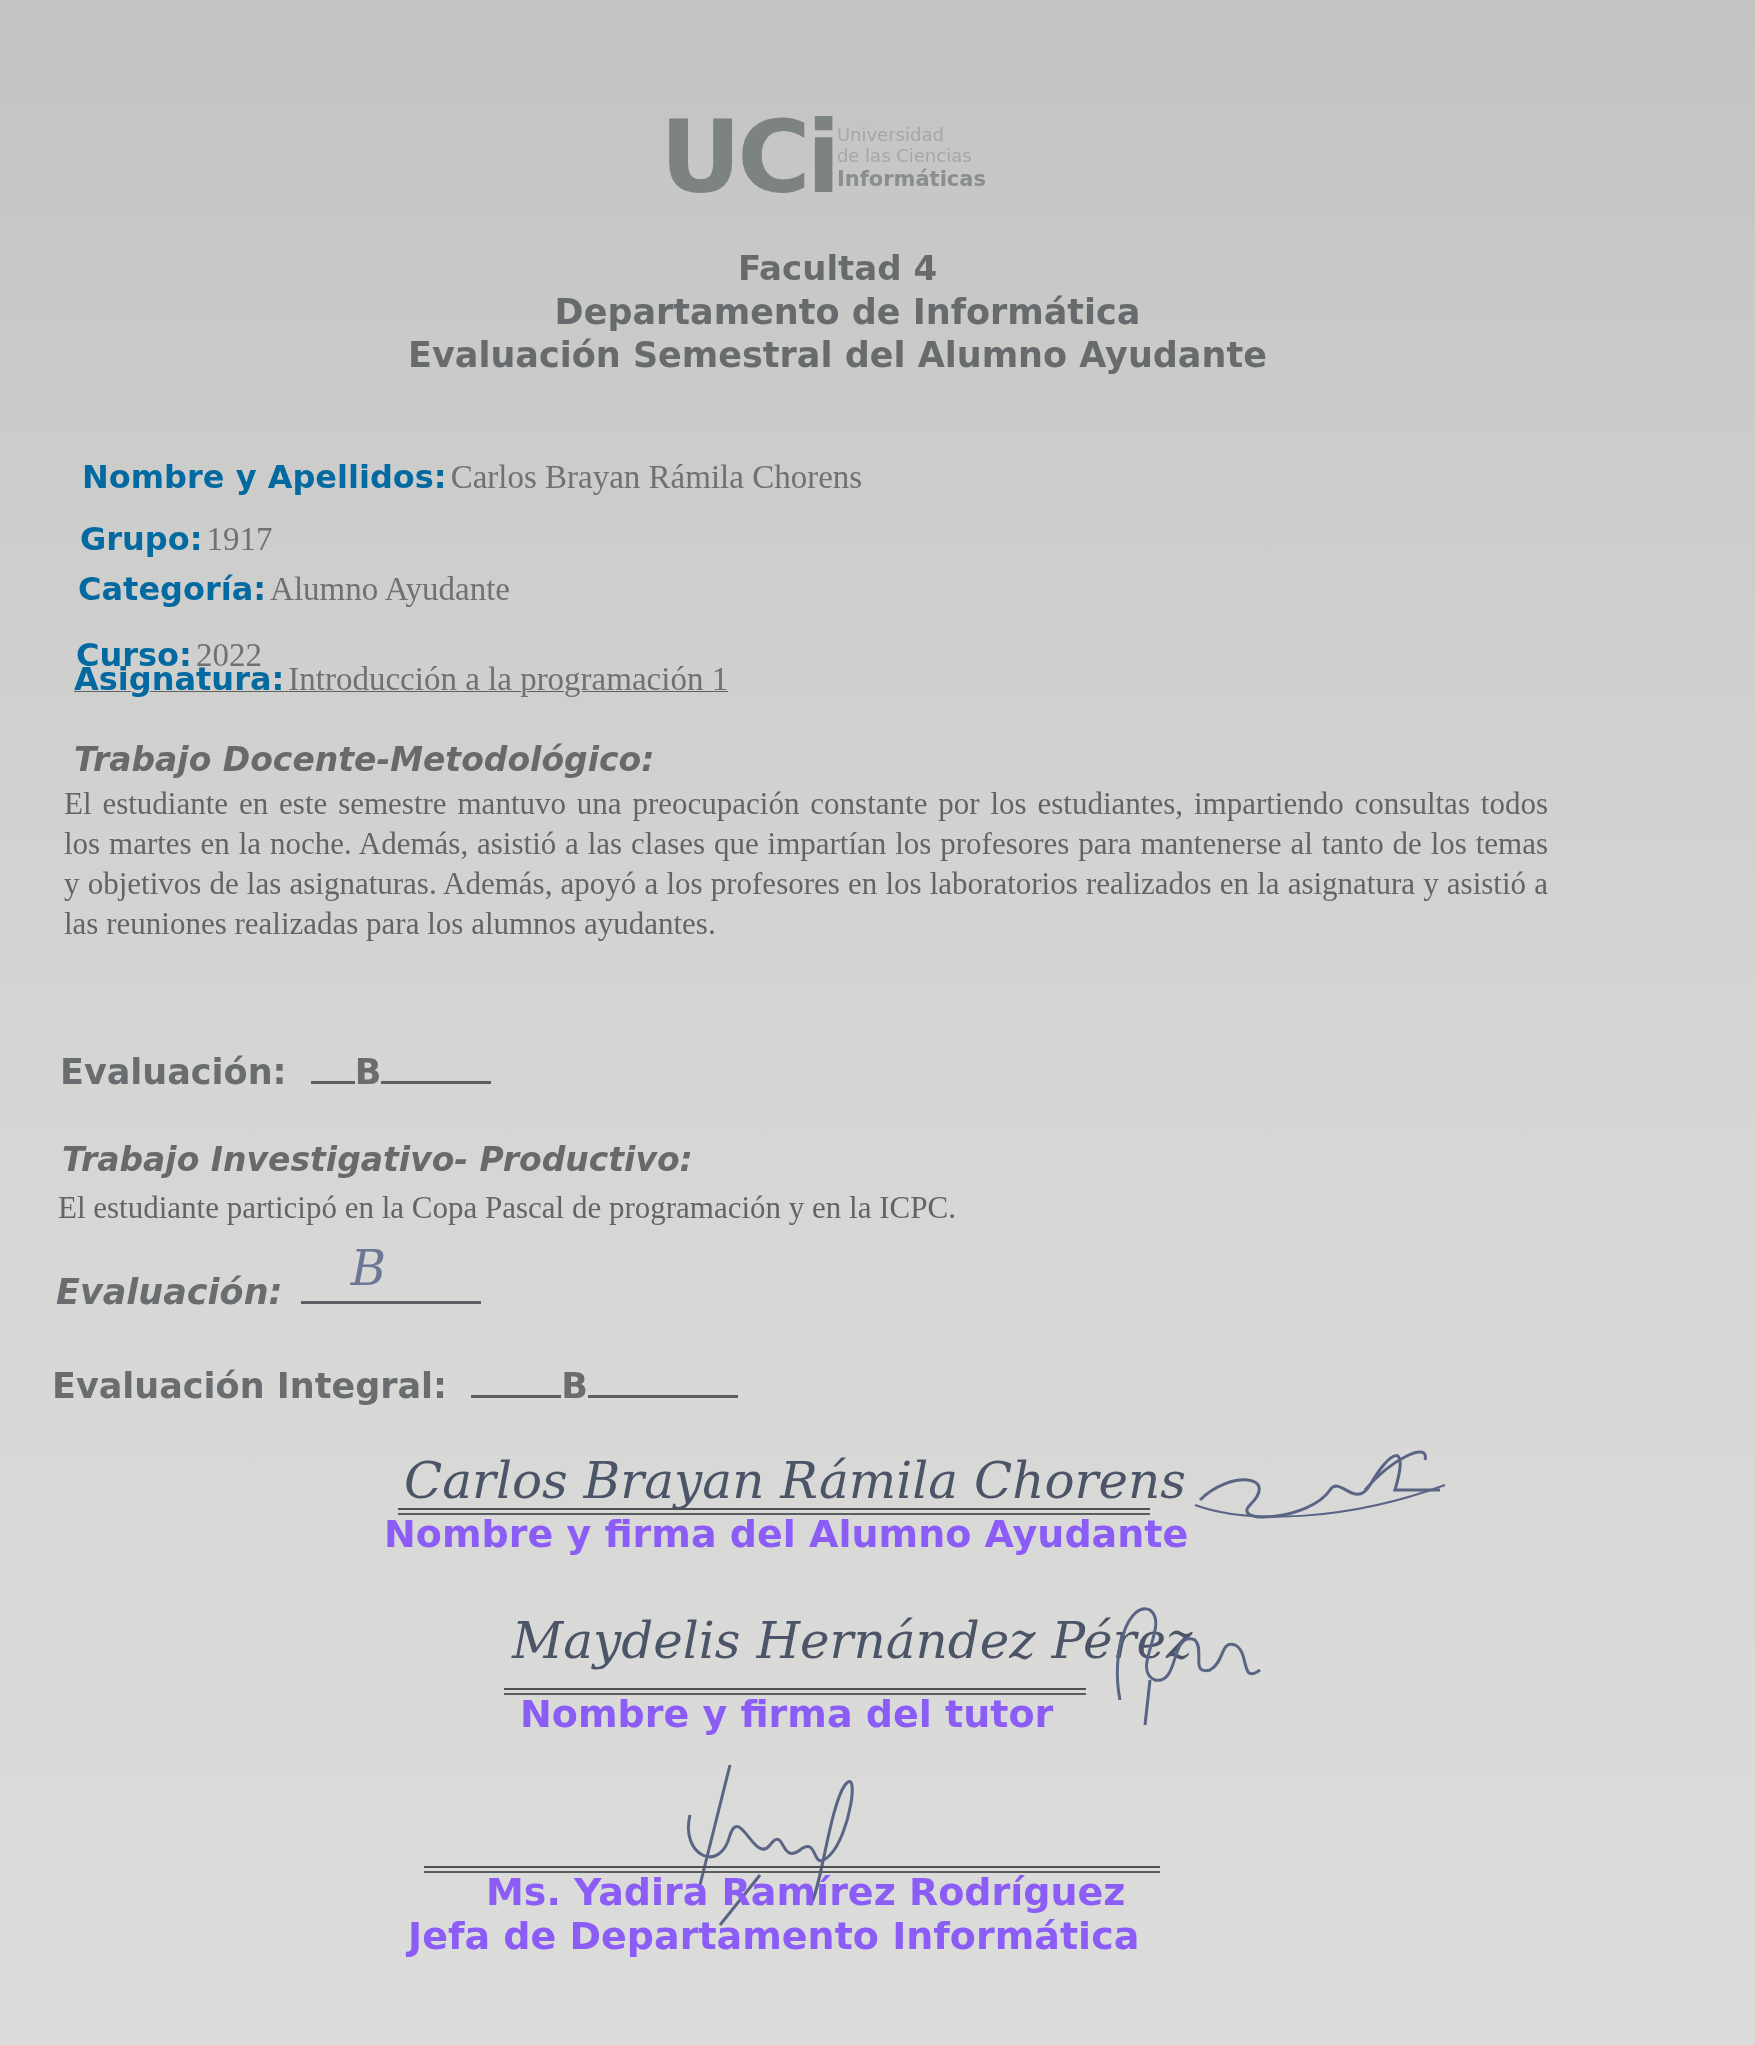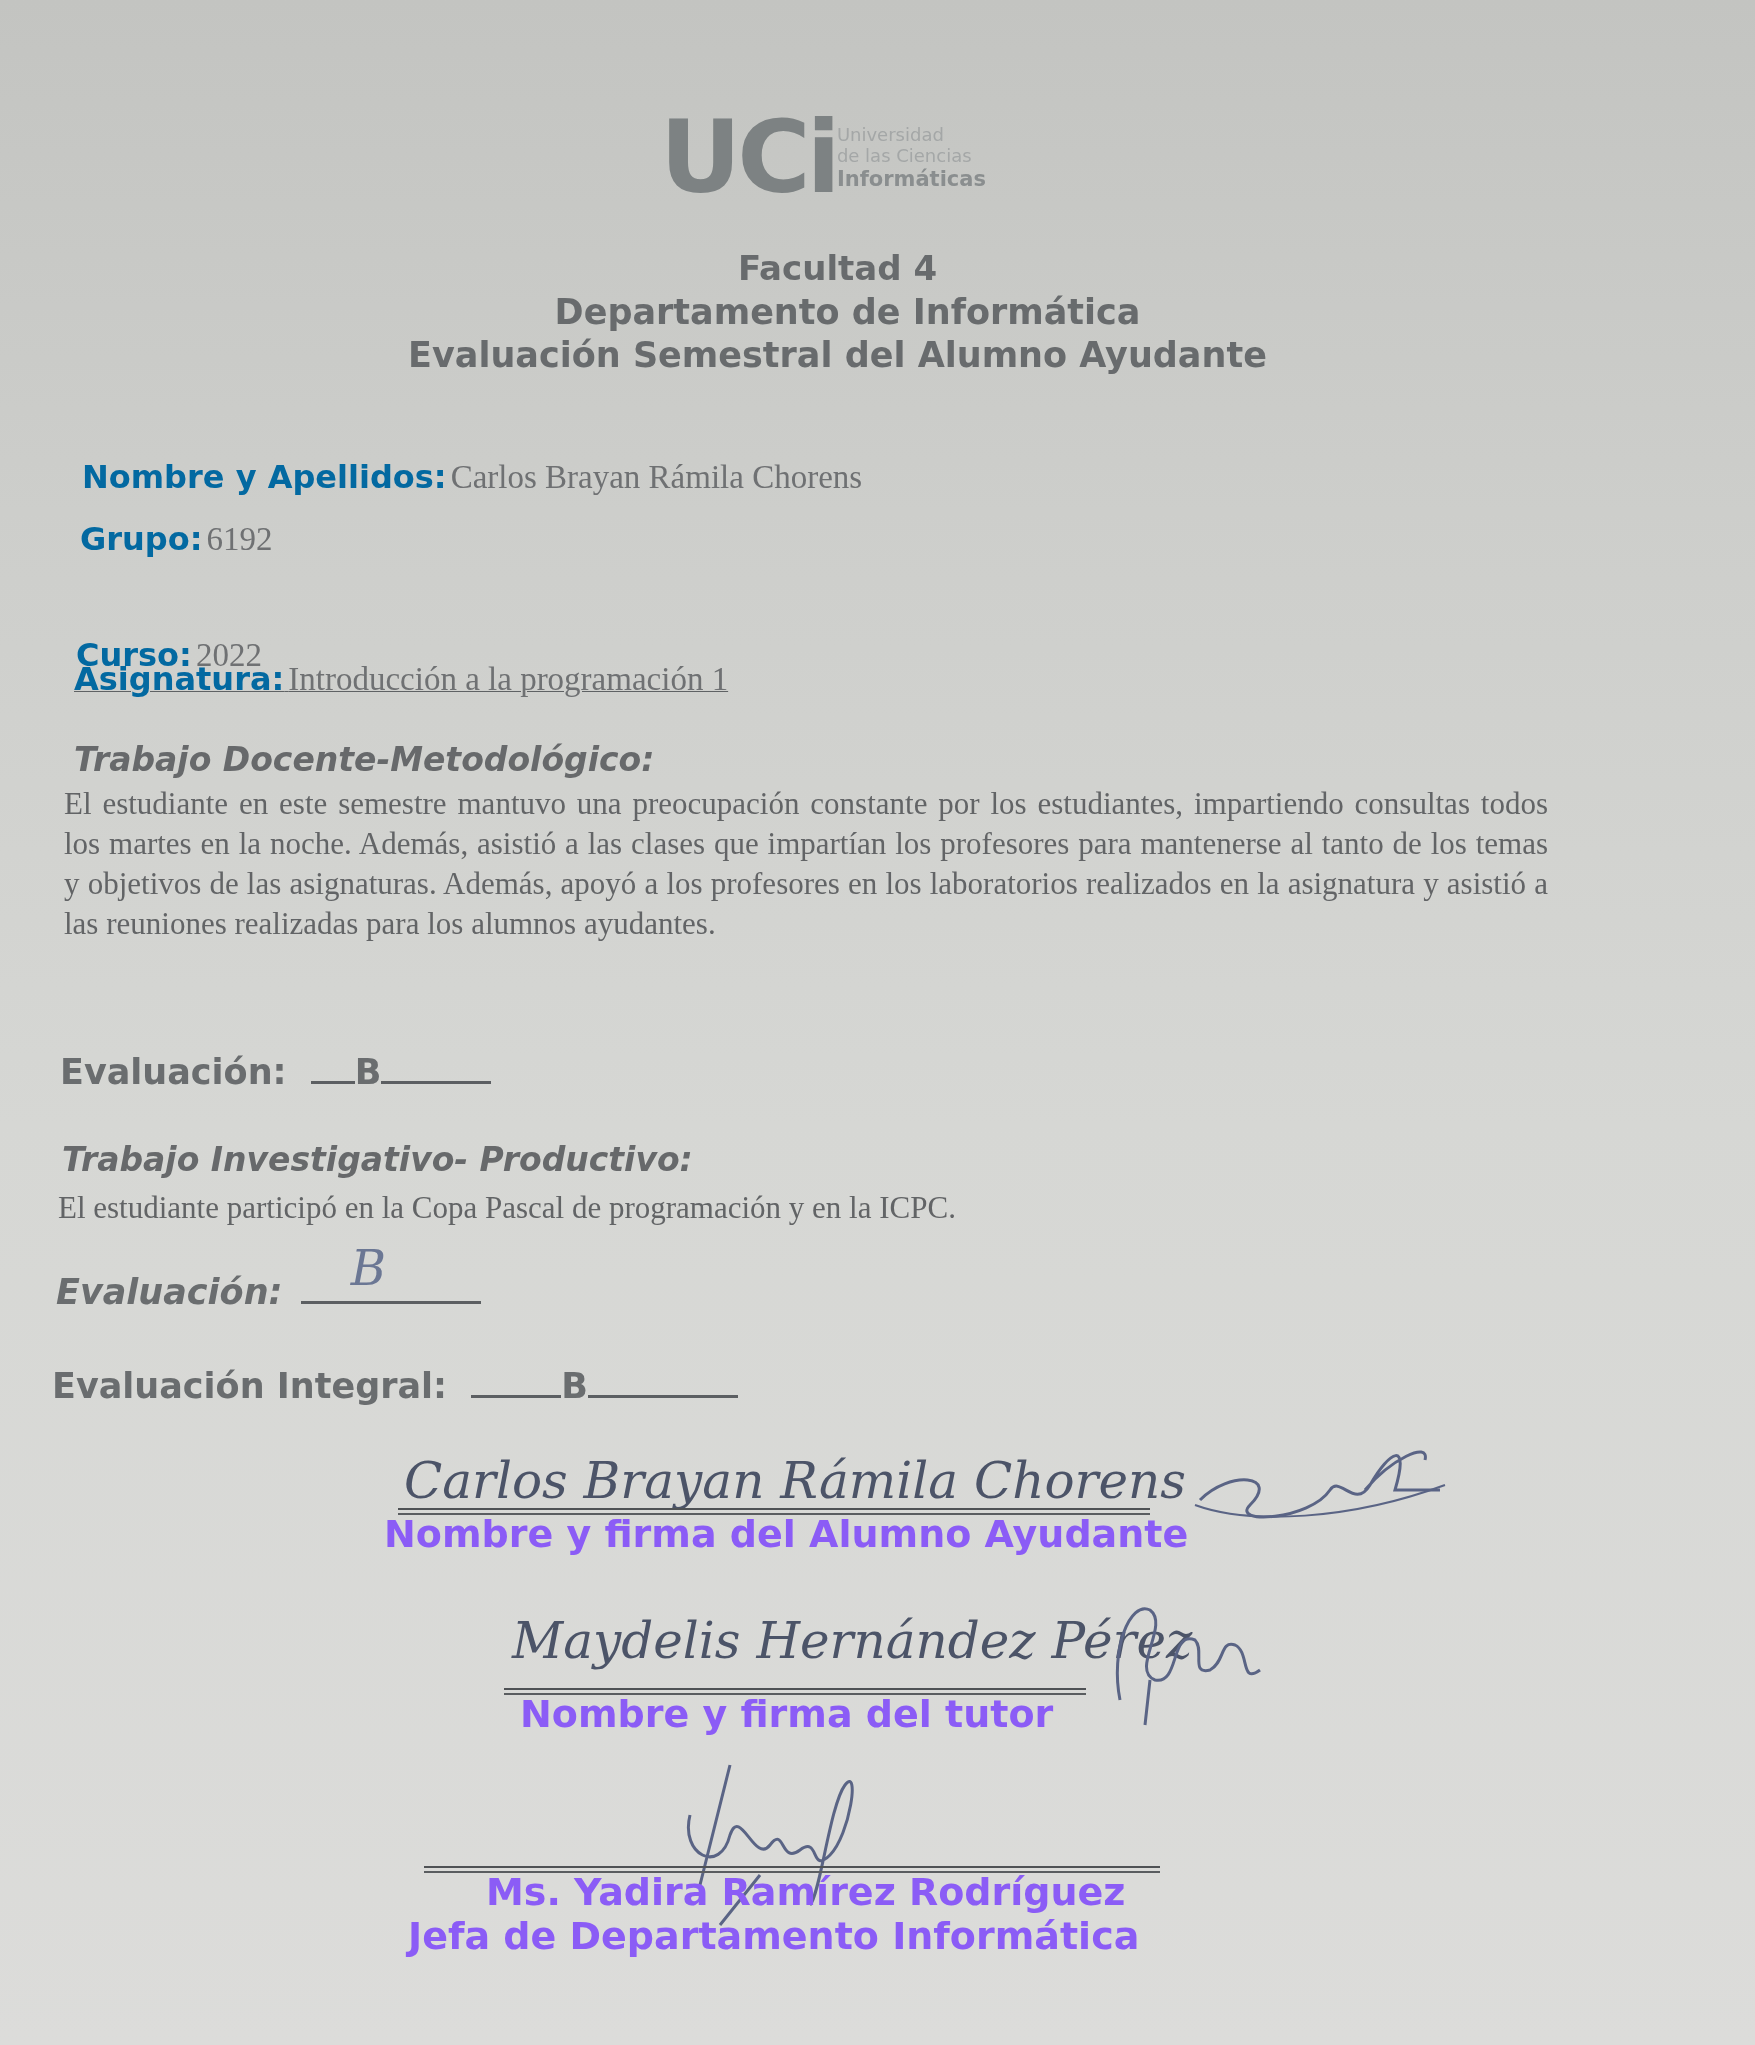--- a/index.html
+++ b/index.html
@@ -58,21 +58,25 @@
   <div class="header h1">Facultad 4</div>
   <div class="header h2">Departamento de Informática</div>
   <div class="header h3">Evaluación Semestral del Alumno Ayudante</div>
 
   <div class="field" style="left:82px; top:458px;">
     <span class="lbl">Nombre y Apellidos:</span>
     <span class="val">Carlos Brayan Rámila Chorens</span>
   </div>
   <div class="field" style="left:80px; top:520px;">
     <span class="lbl">Grupo:</span>
-    <span class="val">6192</span>
+    <span class="val">1917</span>
+  </div>
+  <div class="field" style="left:78px; top:570px;">
+    <span class="lbl">Categoría:</span>
+    <span class="val">Alumno Ayudante</span>
   </div>
   <div class="field" style="left:76px; top:636px;">
     <span class="lbl">Curso:</span>
     <span class="val">2022</span>
   </div>
   <div class="field" style="left:74px; top:660px;text-decoration:underline;">
     <span class="lbl">Asignatura:</span>
     <span class="val">Introducción a la programación 1</span>
   </div>
 

